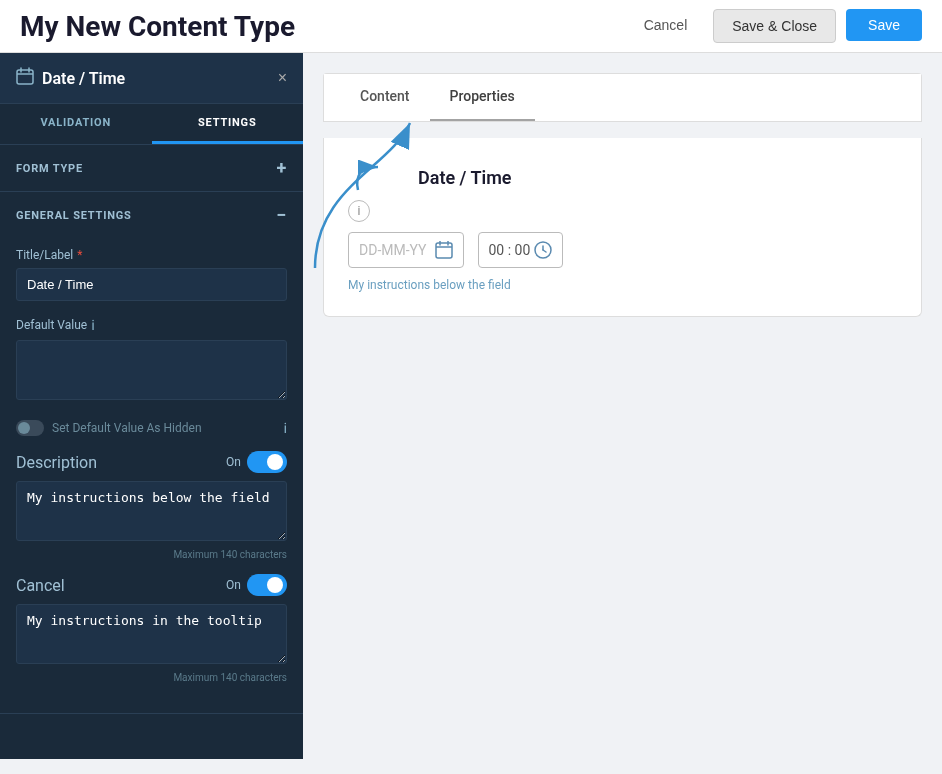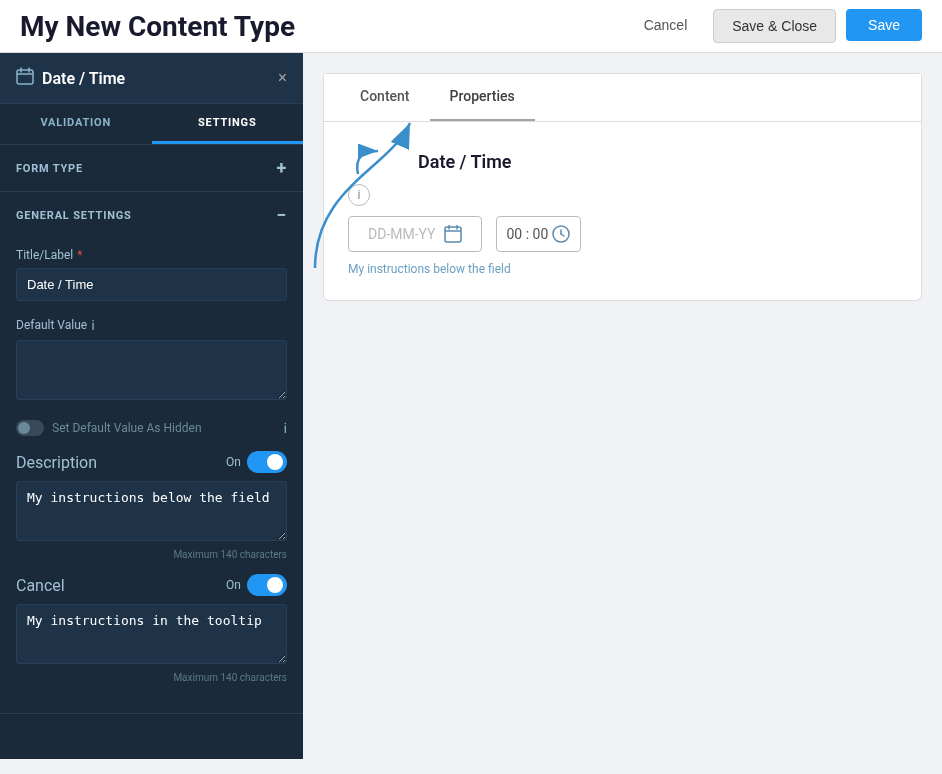--- a/index.html
+++ b/index.html
@@ -328,21 +328,21 @@
     .preview-inputs {
       display: flex;
       gap: 14px;
       align-items: center;
     }
     .date-input-mock {
       display: flex;
       align-items: center;
       border: 1px solid #bbb;
       border-radius: 4px;
-      padding: 8px 19px;
+      padding: 8px 10px;
       gap: 8px;
       color: #999;
       font-size: 14px;
       background: #fff;
     }
     .time-input-mock {
       display: flex;
       align-items: center;
       border: 1px solid #bbb;
       border-radius: 4px;
@@ -468,21 +468,21 @@
           <div class="char-limit">Maximum 140 characters</div>
         </div>
 
       </div>
     </div>
   </div>
 
   <div class="content-area">
 
     <div style="background:#fff; border-radius:4px 4px 0 0; border: 1px solid #ddd; border-bottom: none;">
-      <div class="content-tabs" style="margin-bottom:0; border-radius:0;">
+      <div class="content-tabs" style="margin-bottom:16px; border-radius:0;">
         <div class="content-tab">Content</div>
         <div class="content-tab active">Properties</div>
       </div>
     </div>
 
     <div class="preview-card" style="border-top: none; border-radius: 0 0 6px 6px;">
       <div style="display:flex; align-items:center; margin-bottom:8px; padding-left:0;">
 
         <svg width="80" height="30" style="position:relative; overflow:visible; margin-right:-10px;">
           <defs>

